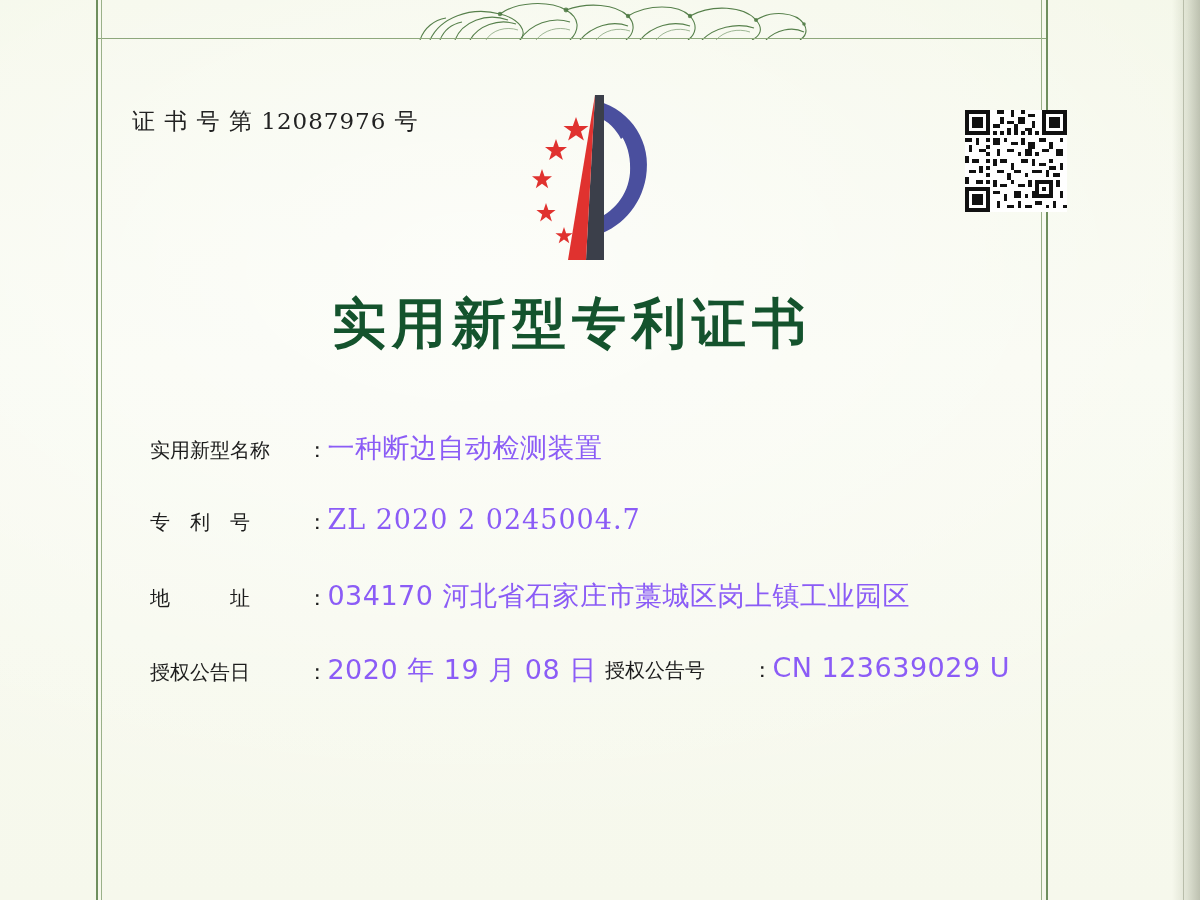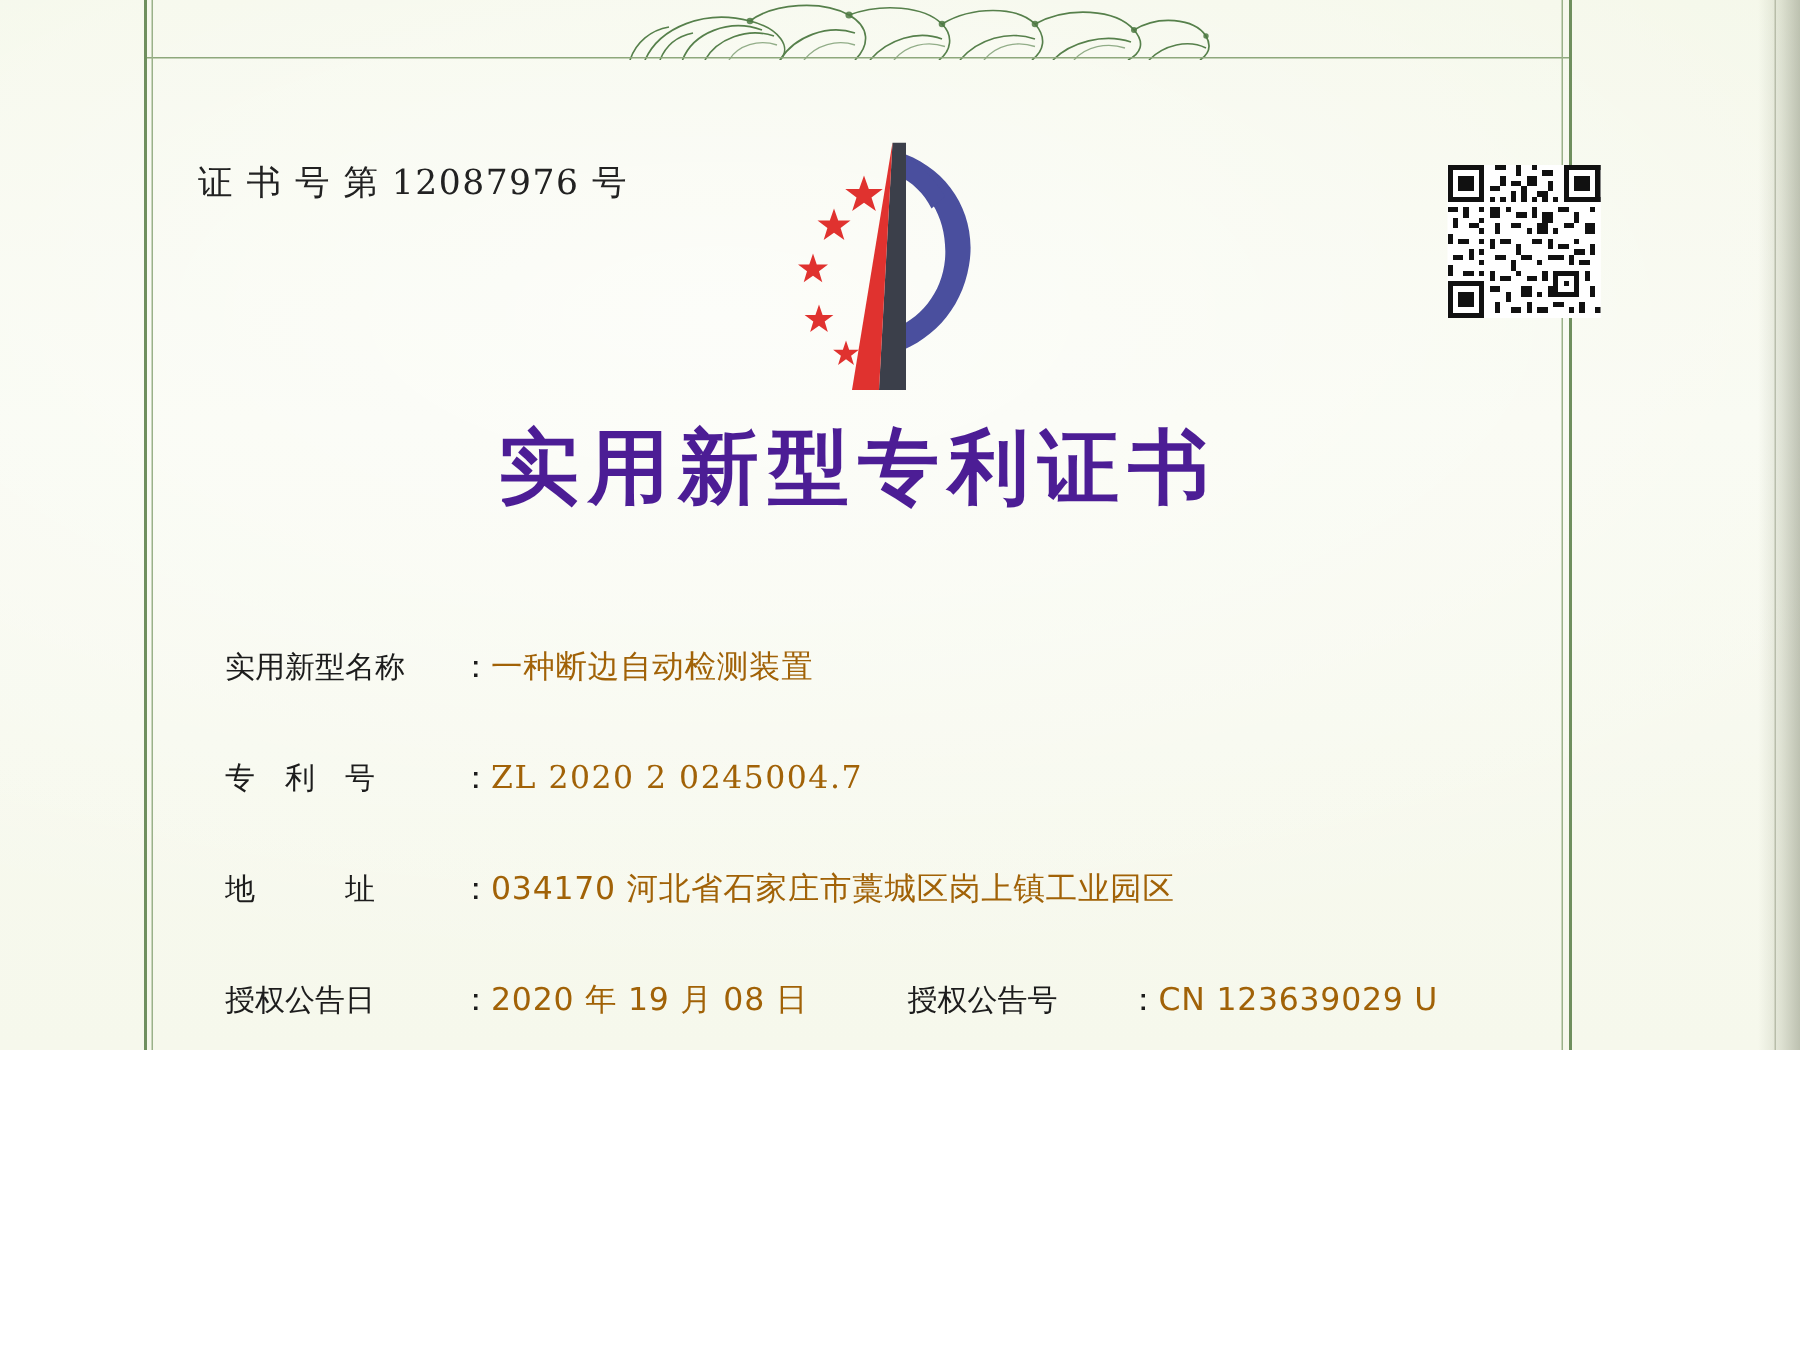--- a/index.html
+++ b/index.html
@@ -10,21 +10,21 @@
     width: 1200px;
     height: 900px;
     overflow: hidden;
     background: #ffffff;
     font-family: "DejaVu Sans", "Liberation Sans", sans-serif;
   }
 
   .page {
     position: relative;
     width: 1200px;
-    height: 700px;
+    height: 900px;
     background: #f7f9ef;
     overflow: hidden;
   }
 
   
   .paper-tint {
     position: absolute;
     inset: 0;
     background:
       radial-gradient(120% 90% at 40% 30%, rgba(255,255,255,0.65) 0%, rgba(247,249,236,0.0) 70%),
@@ -131,28 +131,28 @@
     left: 965px;
     width: 102px;
     height: 102px;
     background: #ffffff;
   }
   .qr svg { display: block; }
 
   
   .doc-title {
     position: absolute;
-    top: 276px;
+    top: 288px;
     left: 96px;
     width: 952px;
     text-align: center;
     font-size: 54px;
     font-weight: bold;
     letter-spacing: 6px;
-    color: #4c1d95;
+    color: #14532d;
     font-family: "DejaVu Sans", "Liberation Sans", sans-serif;
   }
 
   
   .fields {
     position: absolute;
     top: 430px;
     left: 150px;
     width: 880px;
   }
@@ -170,22 +170,22 @@
     font-family: "DejaVu Sans", "Liberation Sans", sans-serif;
     font-size: 20px;
     color: #1c1c1c;
   }
   .field-colon {
     display: inline-block;
     width: 14px;
   }
   .field-value {
     font-family: "DejaVu Sans", "Liberation Sans", sans-serif;
-    font-size: 21px;
-    color: #a16207;
+    font-size: 27px;
+    color: #8b5cf6;
     letter-spacing: 0.5px;
   }
   .field-value.mono-num {
     font-family: "DejaVu Serif", "Liberation Serif", serif;
     letter-spacing: 1px;
   }
 
   
   .field-row.two-col .col2 {
     position: absolute;

